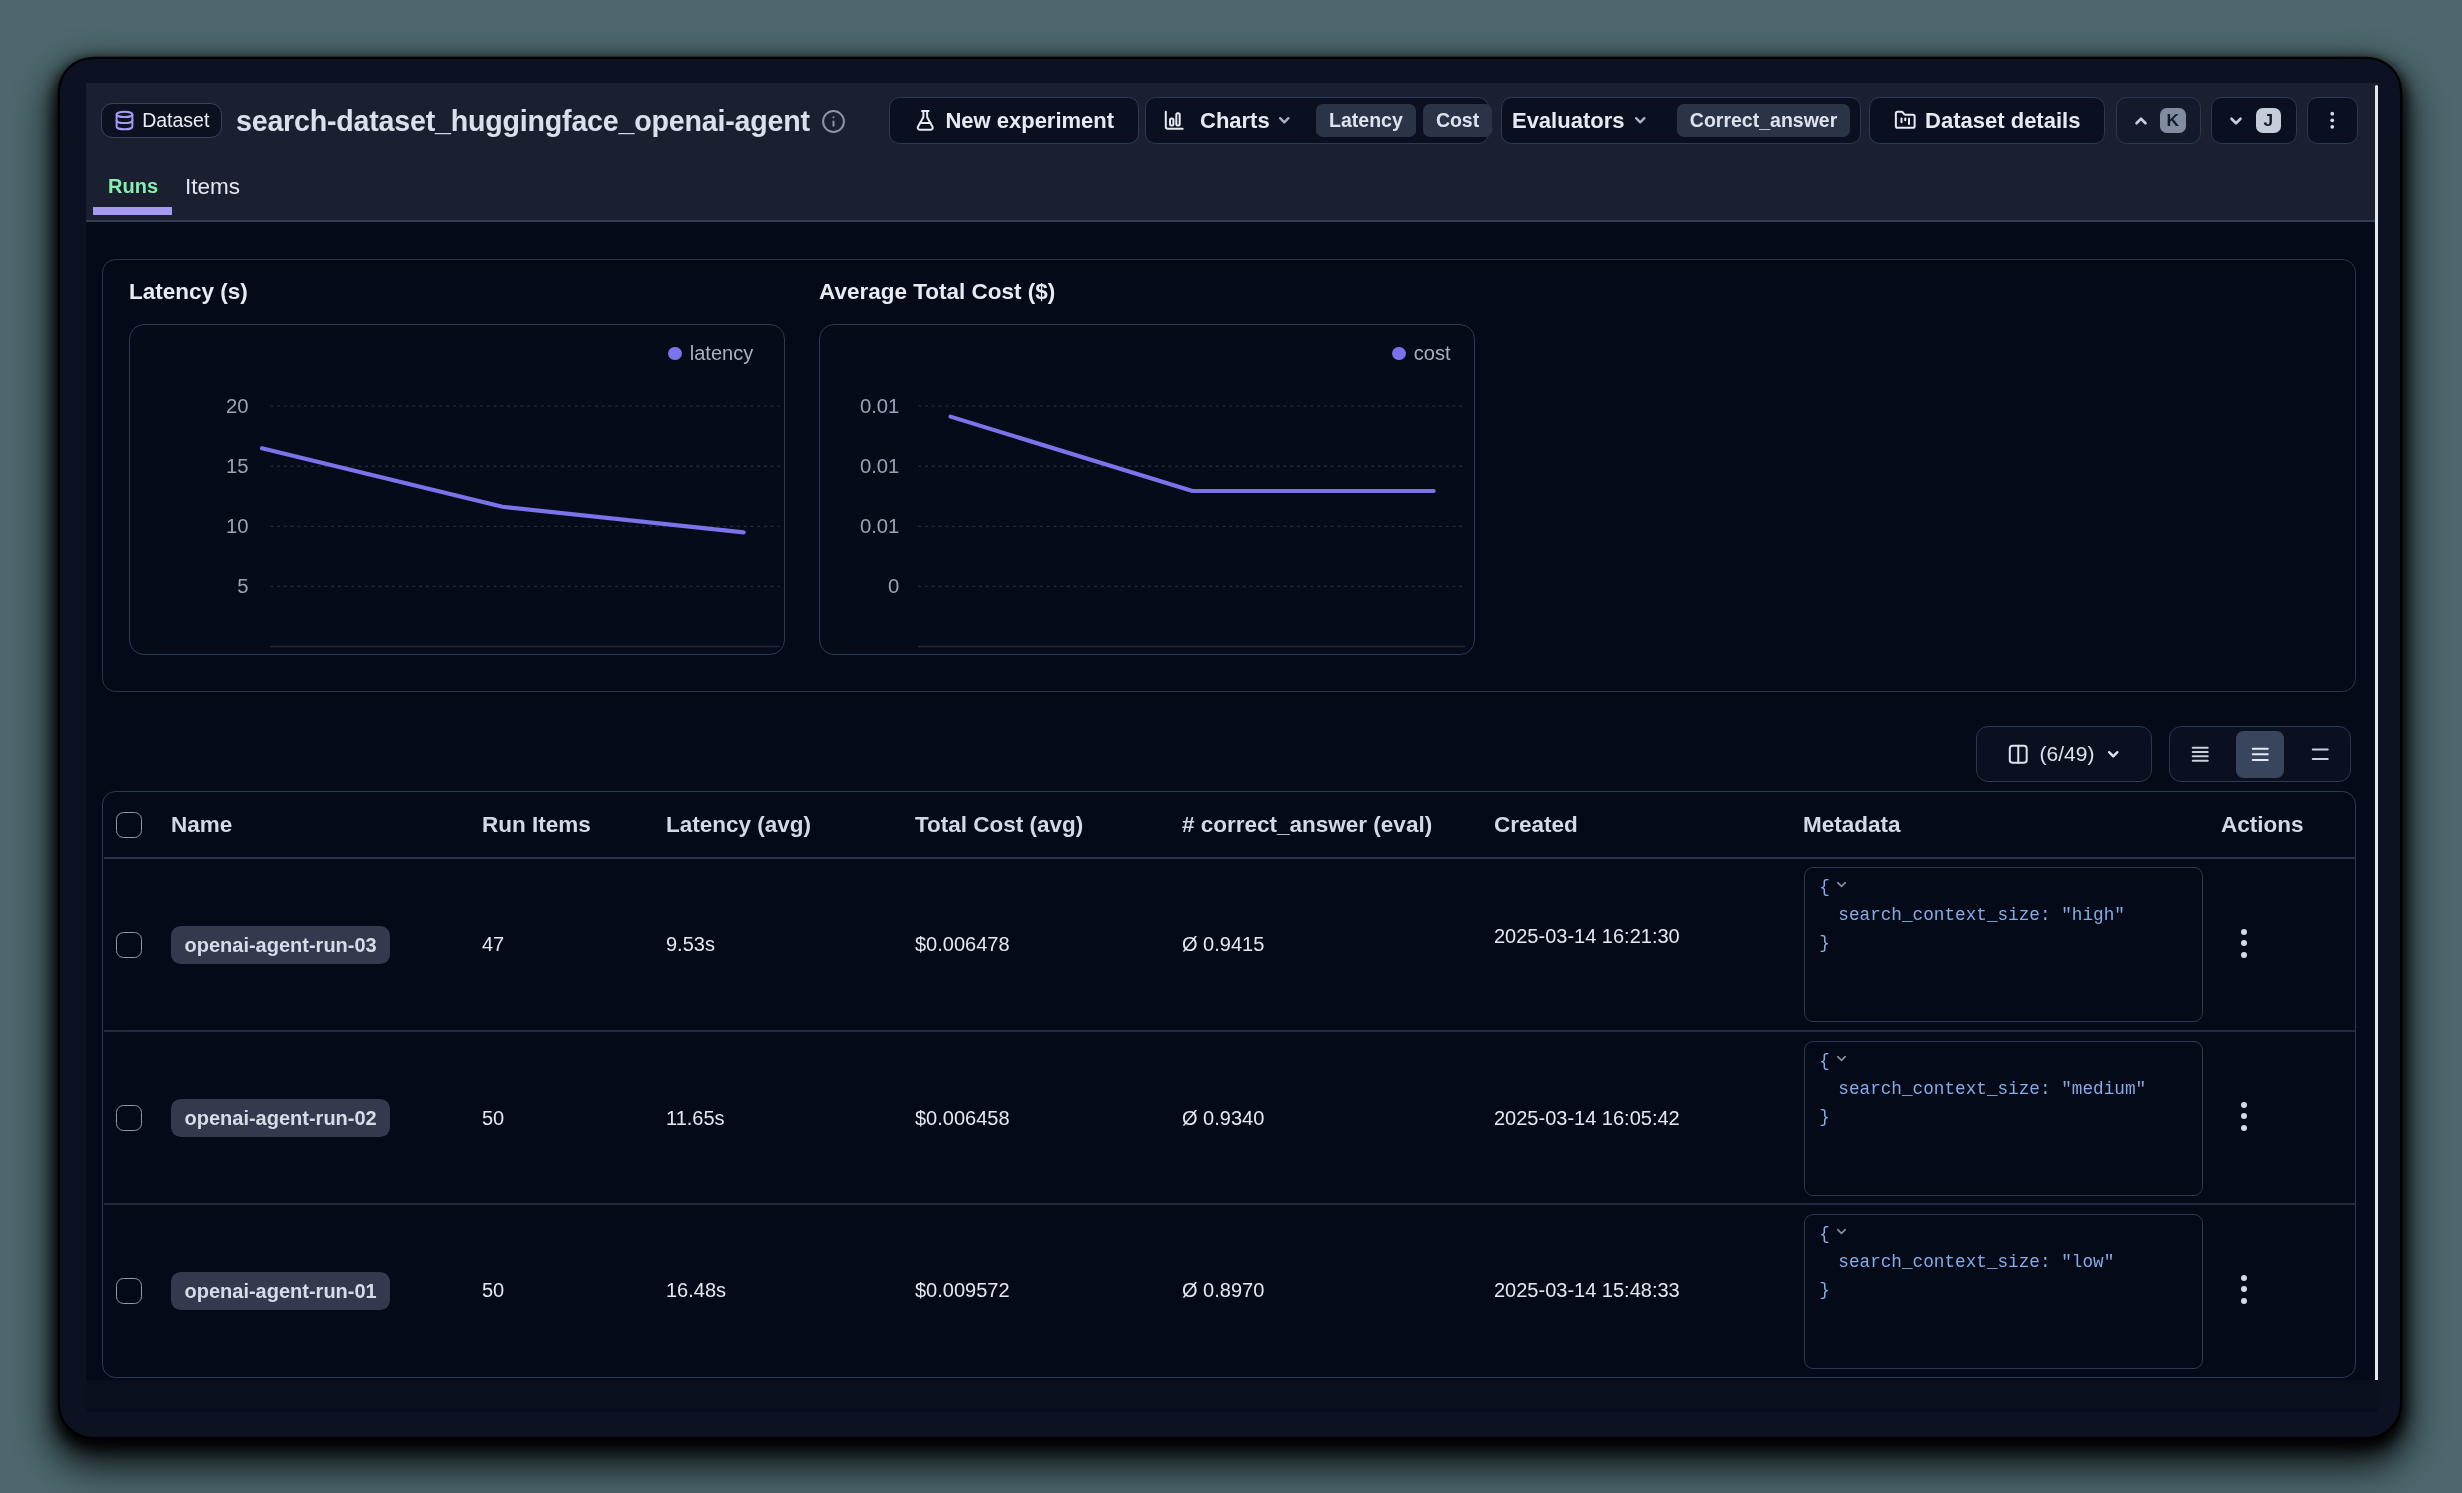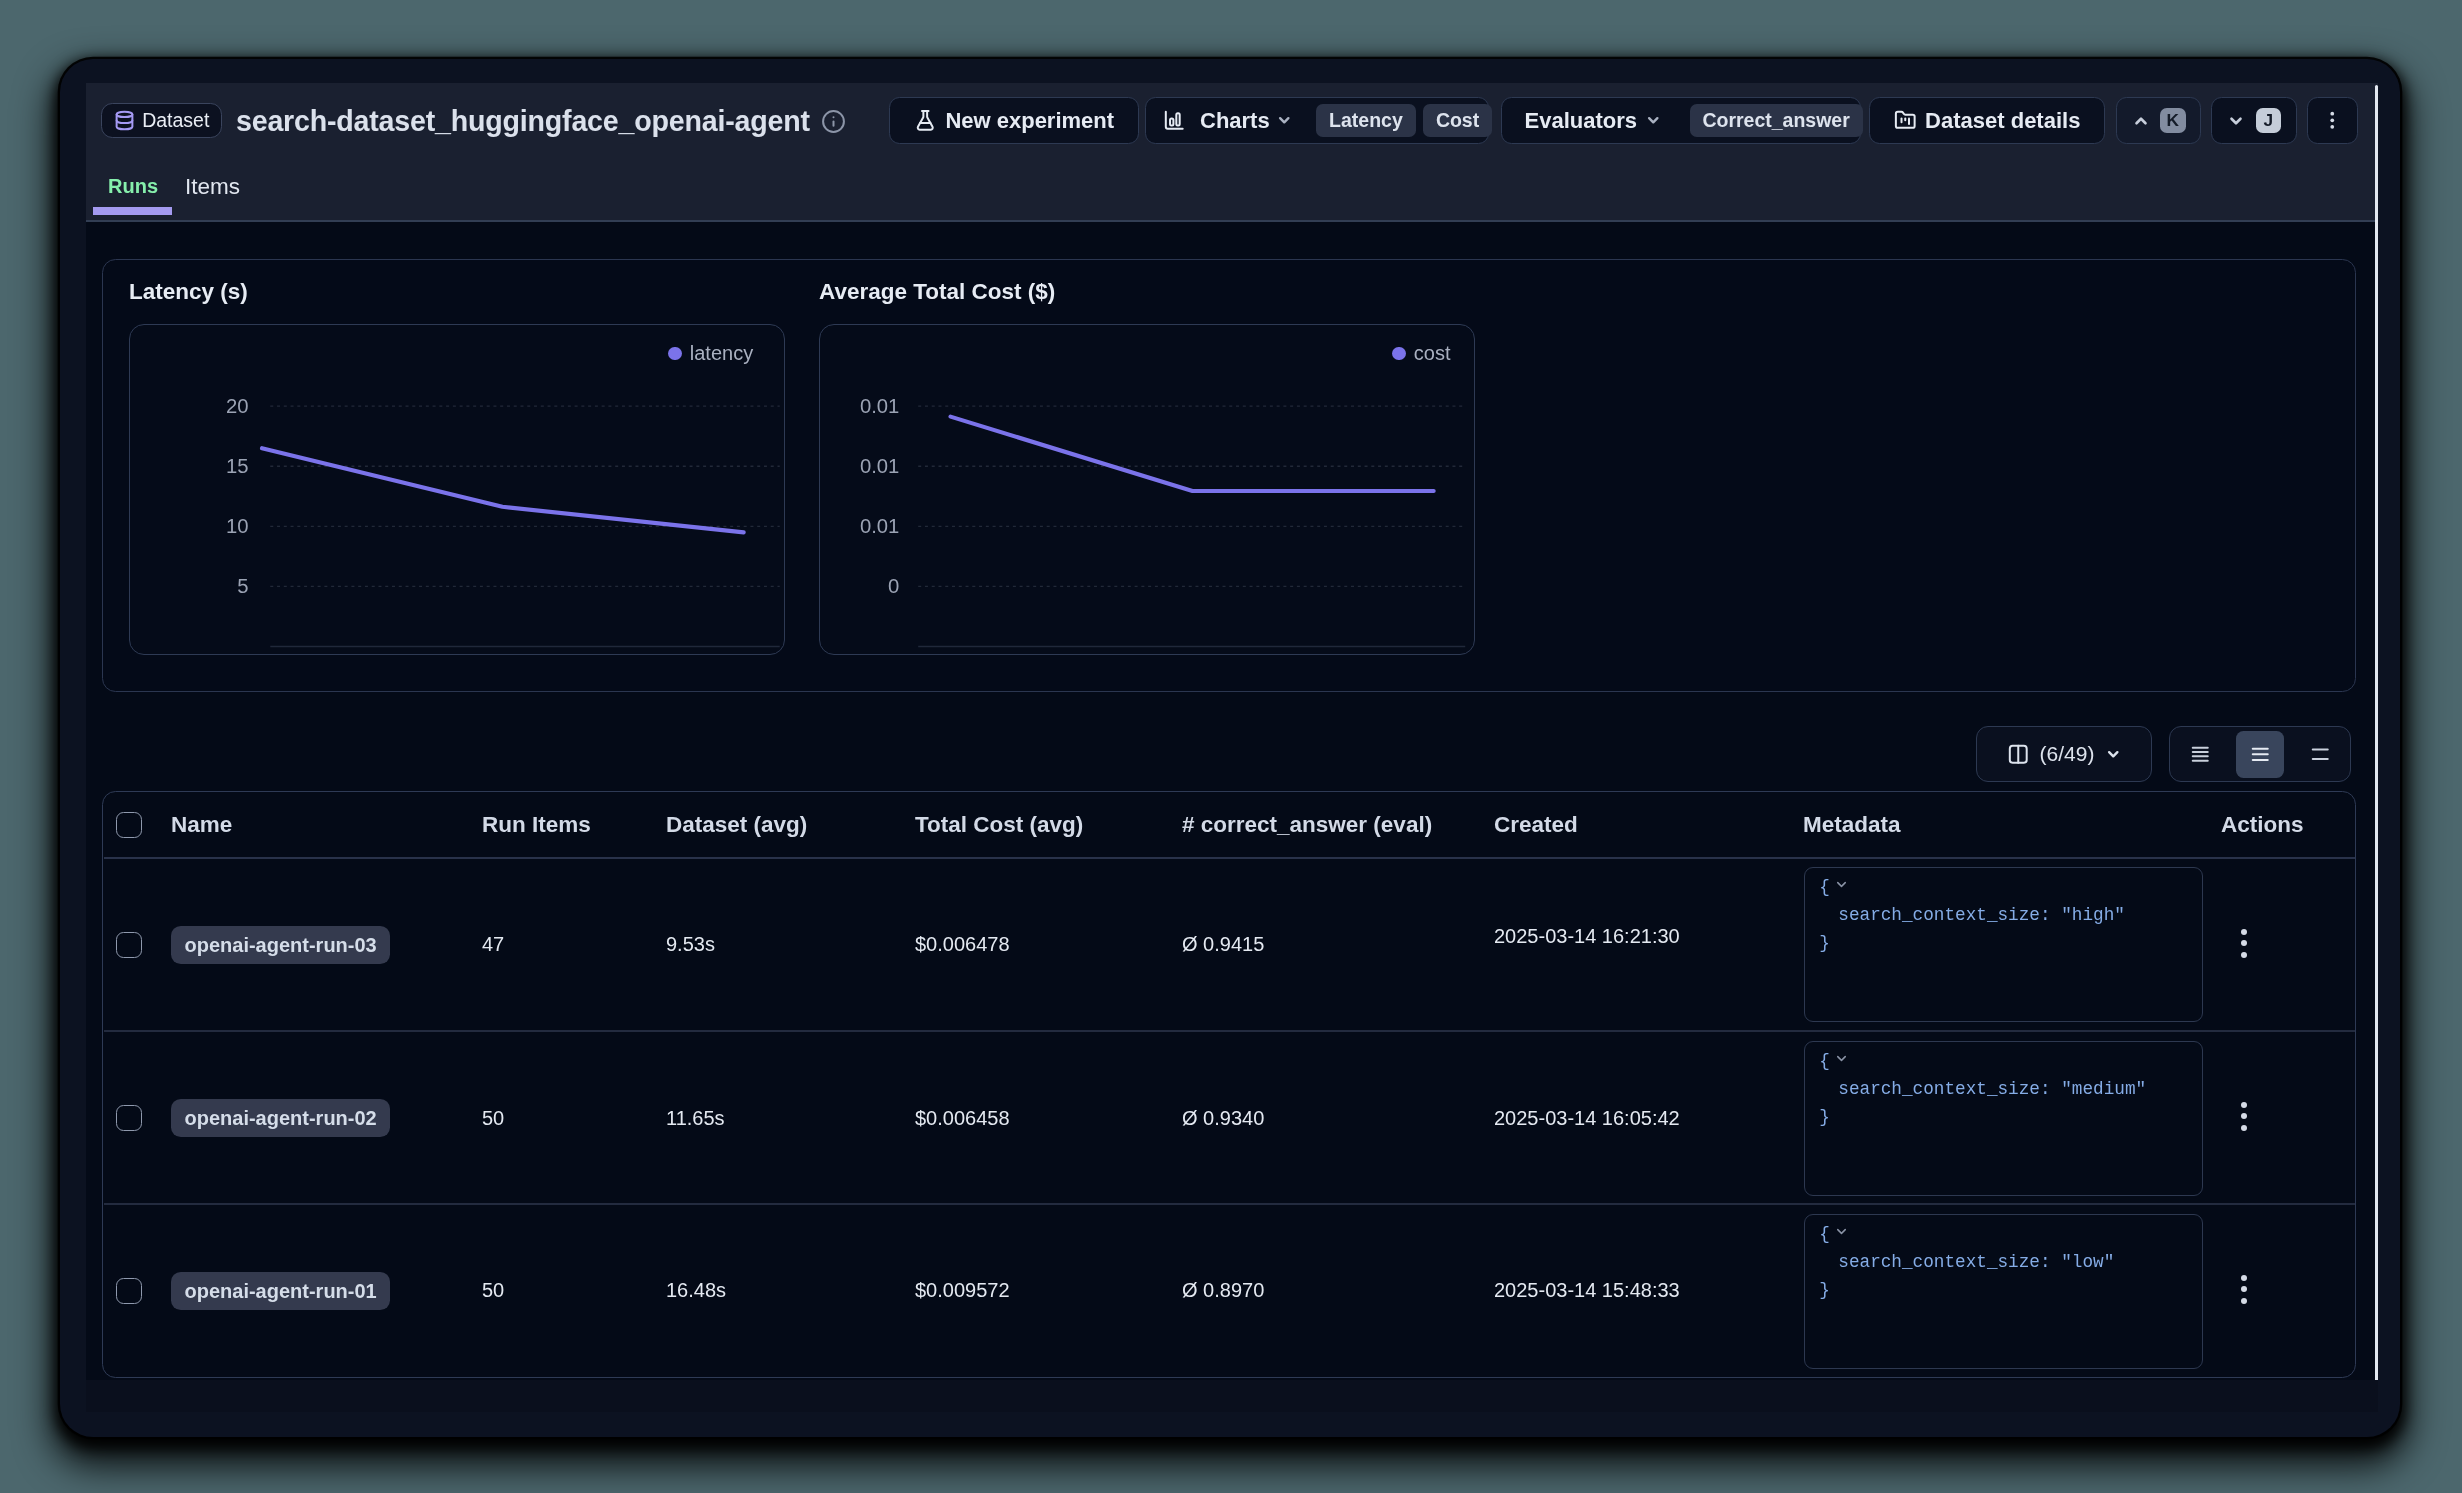--- a/index.html
+++ b/index.html
@@ -70,21 +70,21 @@
       <rect x="14.2" y="4.5" width="3.6" height="13" rx="1.6"></rect>
     </svg>
  <span style="margin-left:15px">Charts</span>
  <svg class="ic" style="margin-left:6px" width="16.5" height="16.5" viewBox="0 0 24 24" fill="none" stroke="#aab2c2" stroke-width="2.4" stroke-linecap="round" stroke-linejoin="round">
       <path d="M6 9l6 6 6-6"></path>
     </svg>
  <div class="vsep" style="margin:0 12.8px 0 11.3px"></div>
  <div class="chip">Latency</div>
  <div class="chip" style="margin-left:7.5px">Cost</div>
 </div>
-<div class="btn" style="left:1501px;width:360px;gap:0;justify-content:space-between;padding:0 22.5px">
+<div class="btn" style="left:1501px;width:360px;gap:0;justify-content:center;padding:0 22.5px">
  <span>Evaluators</span>
  <svg class="ic" style="margin-left:7.5px" width="16.5" height="16.5" viewBox="0 0 24 24" fill="none" stroke="#aab2c2" stroke-width="2.4" stroke-linecap="round" stroke-linejoin="round">
       <path d="M6 9l6 6 6-6"></path>
     </svg>
  <div class="vsep" style="margin:0 14.3px"></div>
  <div class="chip">Correct_answer</div>
 </div>
 <div class="btn" style="left:1869px;width:236px">
  <svg class="ic" width="22.5" height="22.5" viewBox="0 0 24 24" fill="none" stroke="#e6ebf3" stroke-width="2" stroke-linecap="round" stroke-linejoin="round">
       <path d="M4 20h16a2 2 0 0 0 2-2V8a2 2 0 0 0-2-2h-7.9a2 2 0 0 1-1.69-.9L9.6 3.9A2 2 0 0 0 7.93 3H4a2 2 0 0 0-2 2v13a2 2 0 0 0 2 2Z"></path>
@@ -185,21 +185,21 @@
 </div>
 <div class="abs" style="left:86px;top:1380px;width:2292px;height:32px;background:#0a0f1d"></div>
 
 <div class="abs" style="left:102px;top:791px;width:2254px;height:587px;border:1.5px solid #2e3a55;border-radius:13.5px"></div>
 <div class="abs" style="left:104px;top:857px;width:2251px;height:1.5px;background:#29324a"></div>
 <div class="abs" style="left:104px;top:1030px;width:2251px;height:1.5px;background:#232b3f"></div>
 <div class="abs" style="left:104px;top:1203px;width:2251px;height:1.5px;background:#232b3f"></div>
 <div class="cb" style="left:116px;top:812px"></div>
 <div class="hdr" style="left:171px">Name</div>
 <div class="hdr" style="left:482px">Run Items</div>
-<div class="hdr" style="left:666px">Dataset (avg)</div>
+<div class="hdr" style="left:666px">Latency (avg)</div>
 <div class="hdr" style="left:915px">Total Cost (avg)</div>
 <div class="hdr" style="left:1182px"># correct_answer (eval)</div>
 <div class="hdr" style="left:1494px">Created</div>
 <div class="hdr" style="left:1803px">Metadata</div>
 <div class="hdr" style="left:2221px">Actions</div>
 
 <div class="cb" style="left:116px;top:932px"></div>
 <div class="namechip" style="left:171px;top:926px">openai-agent-run-03</div>
 <div class="cell" style="left:482px;top:928px">47</div>
 <div class="cell" style="left:666px;top:928px">9.53s</div>

